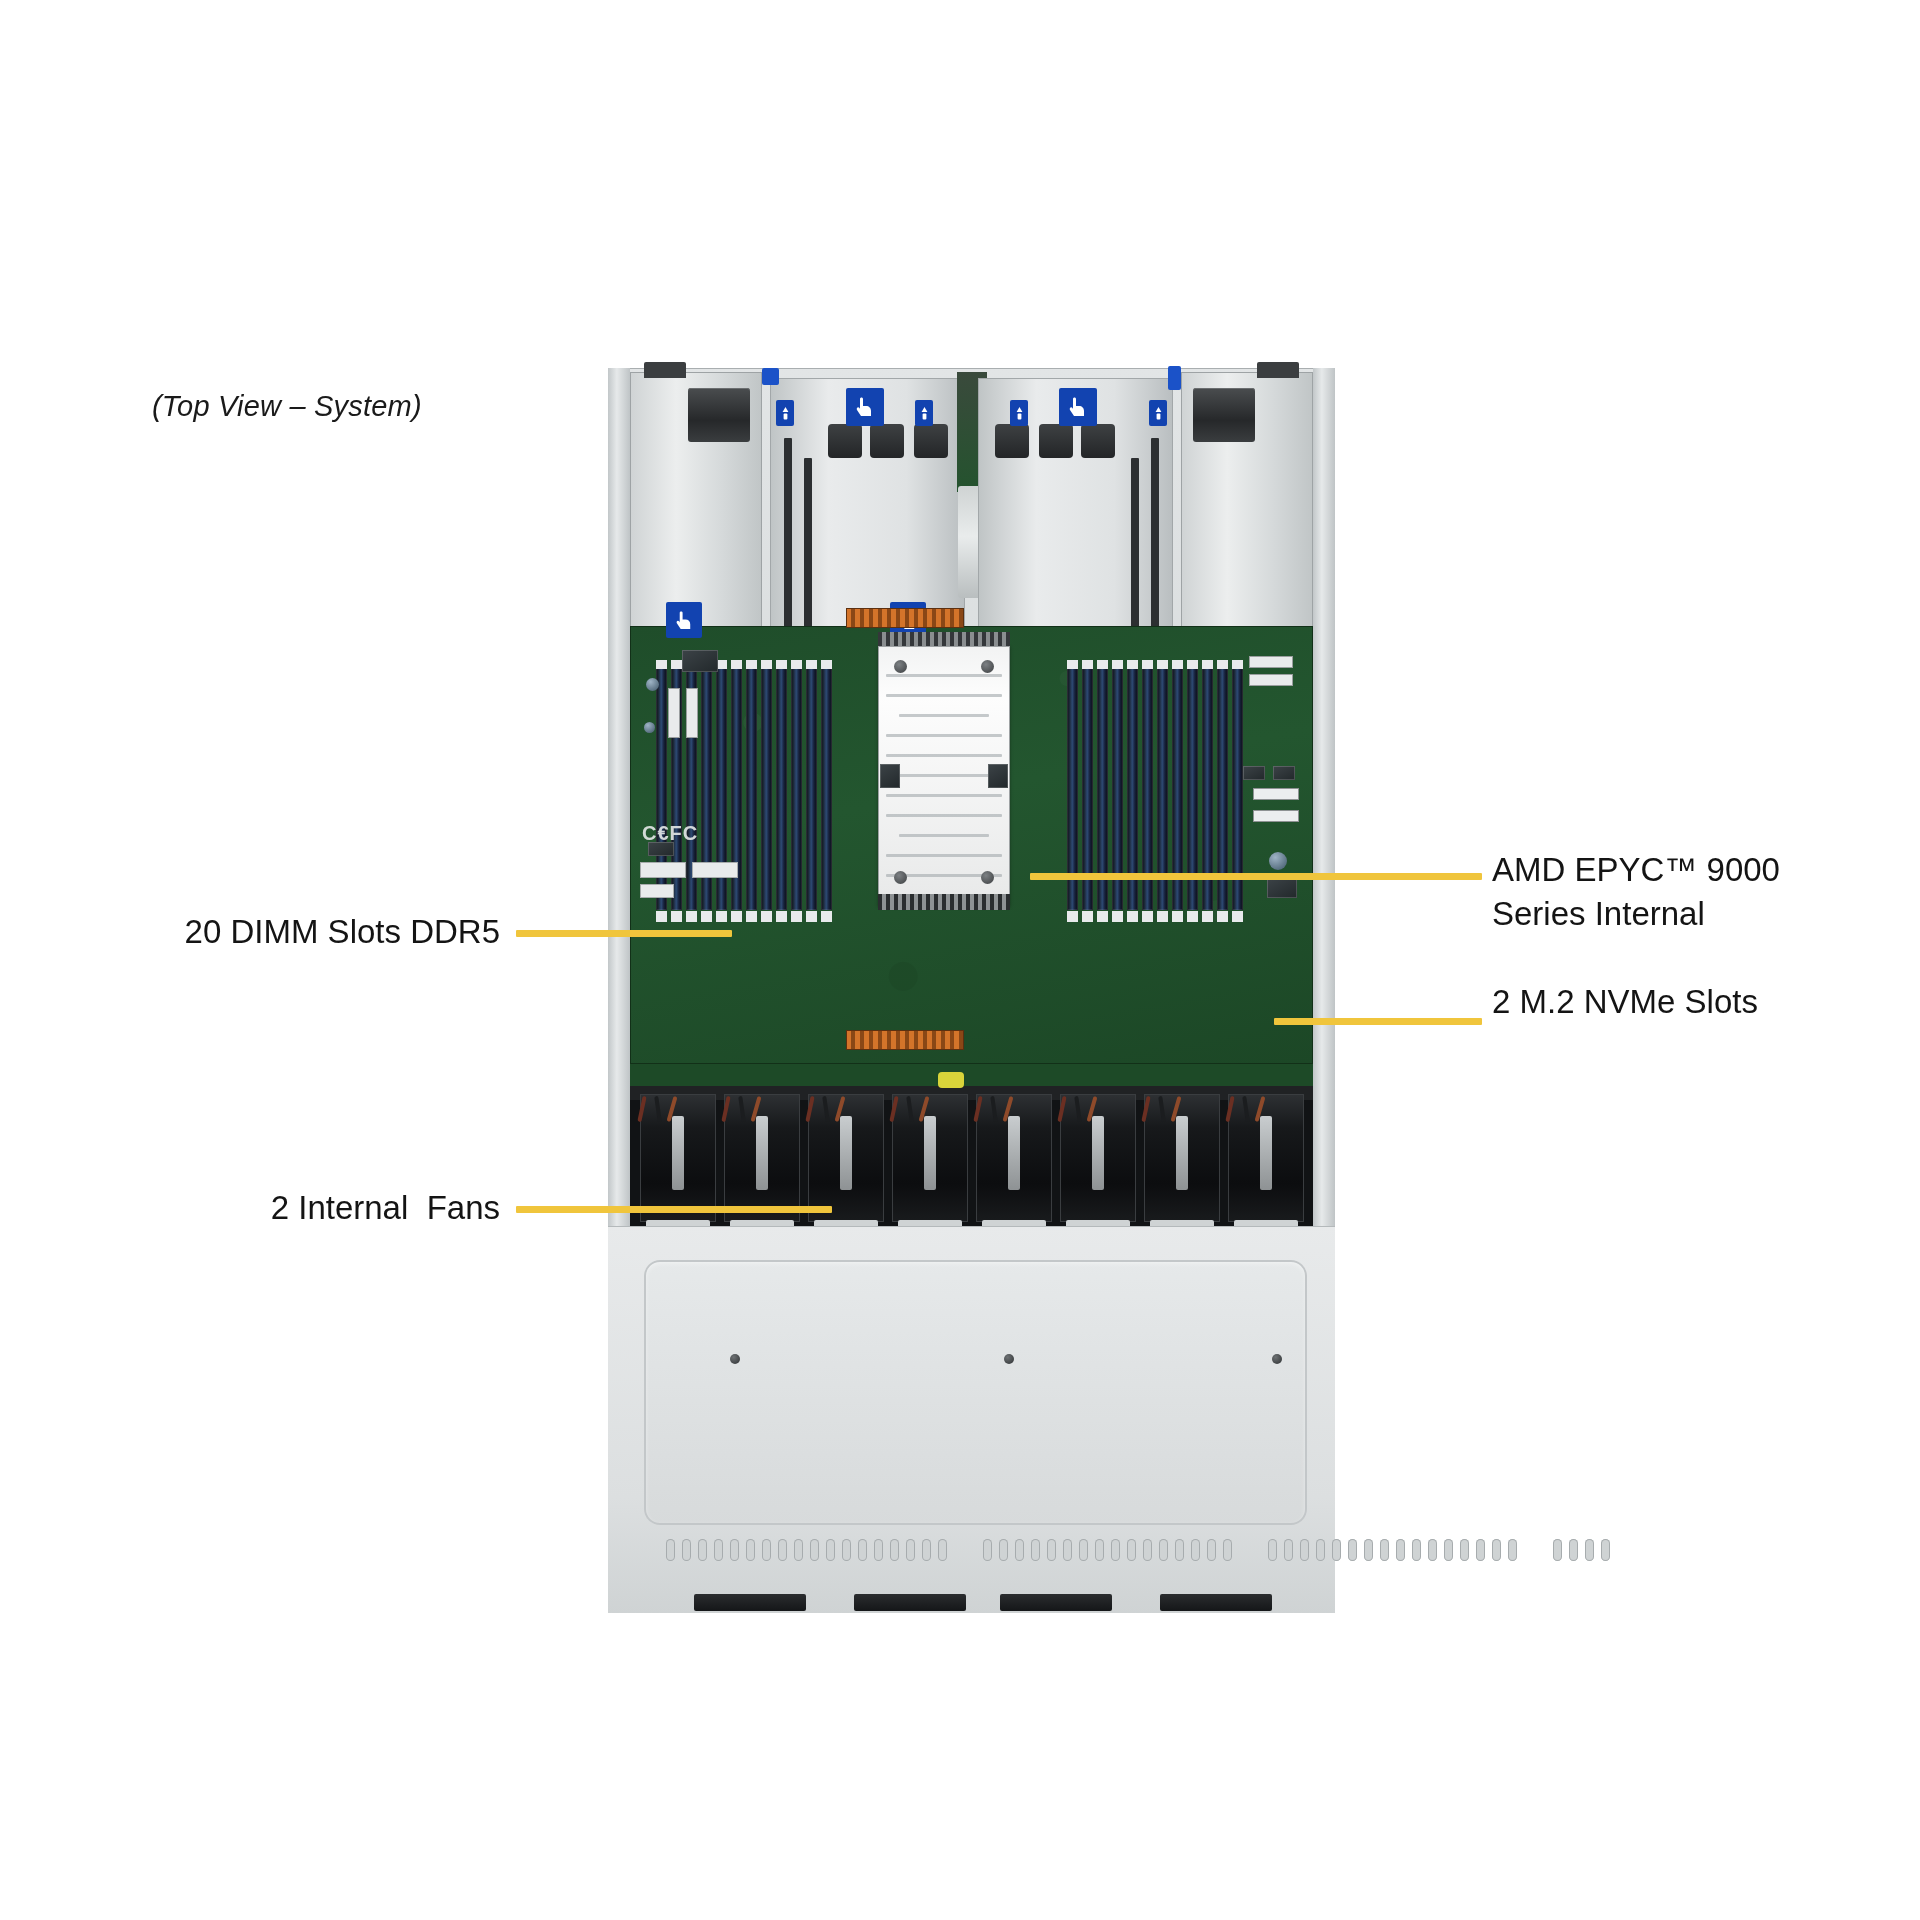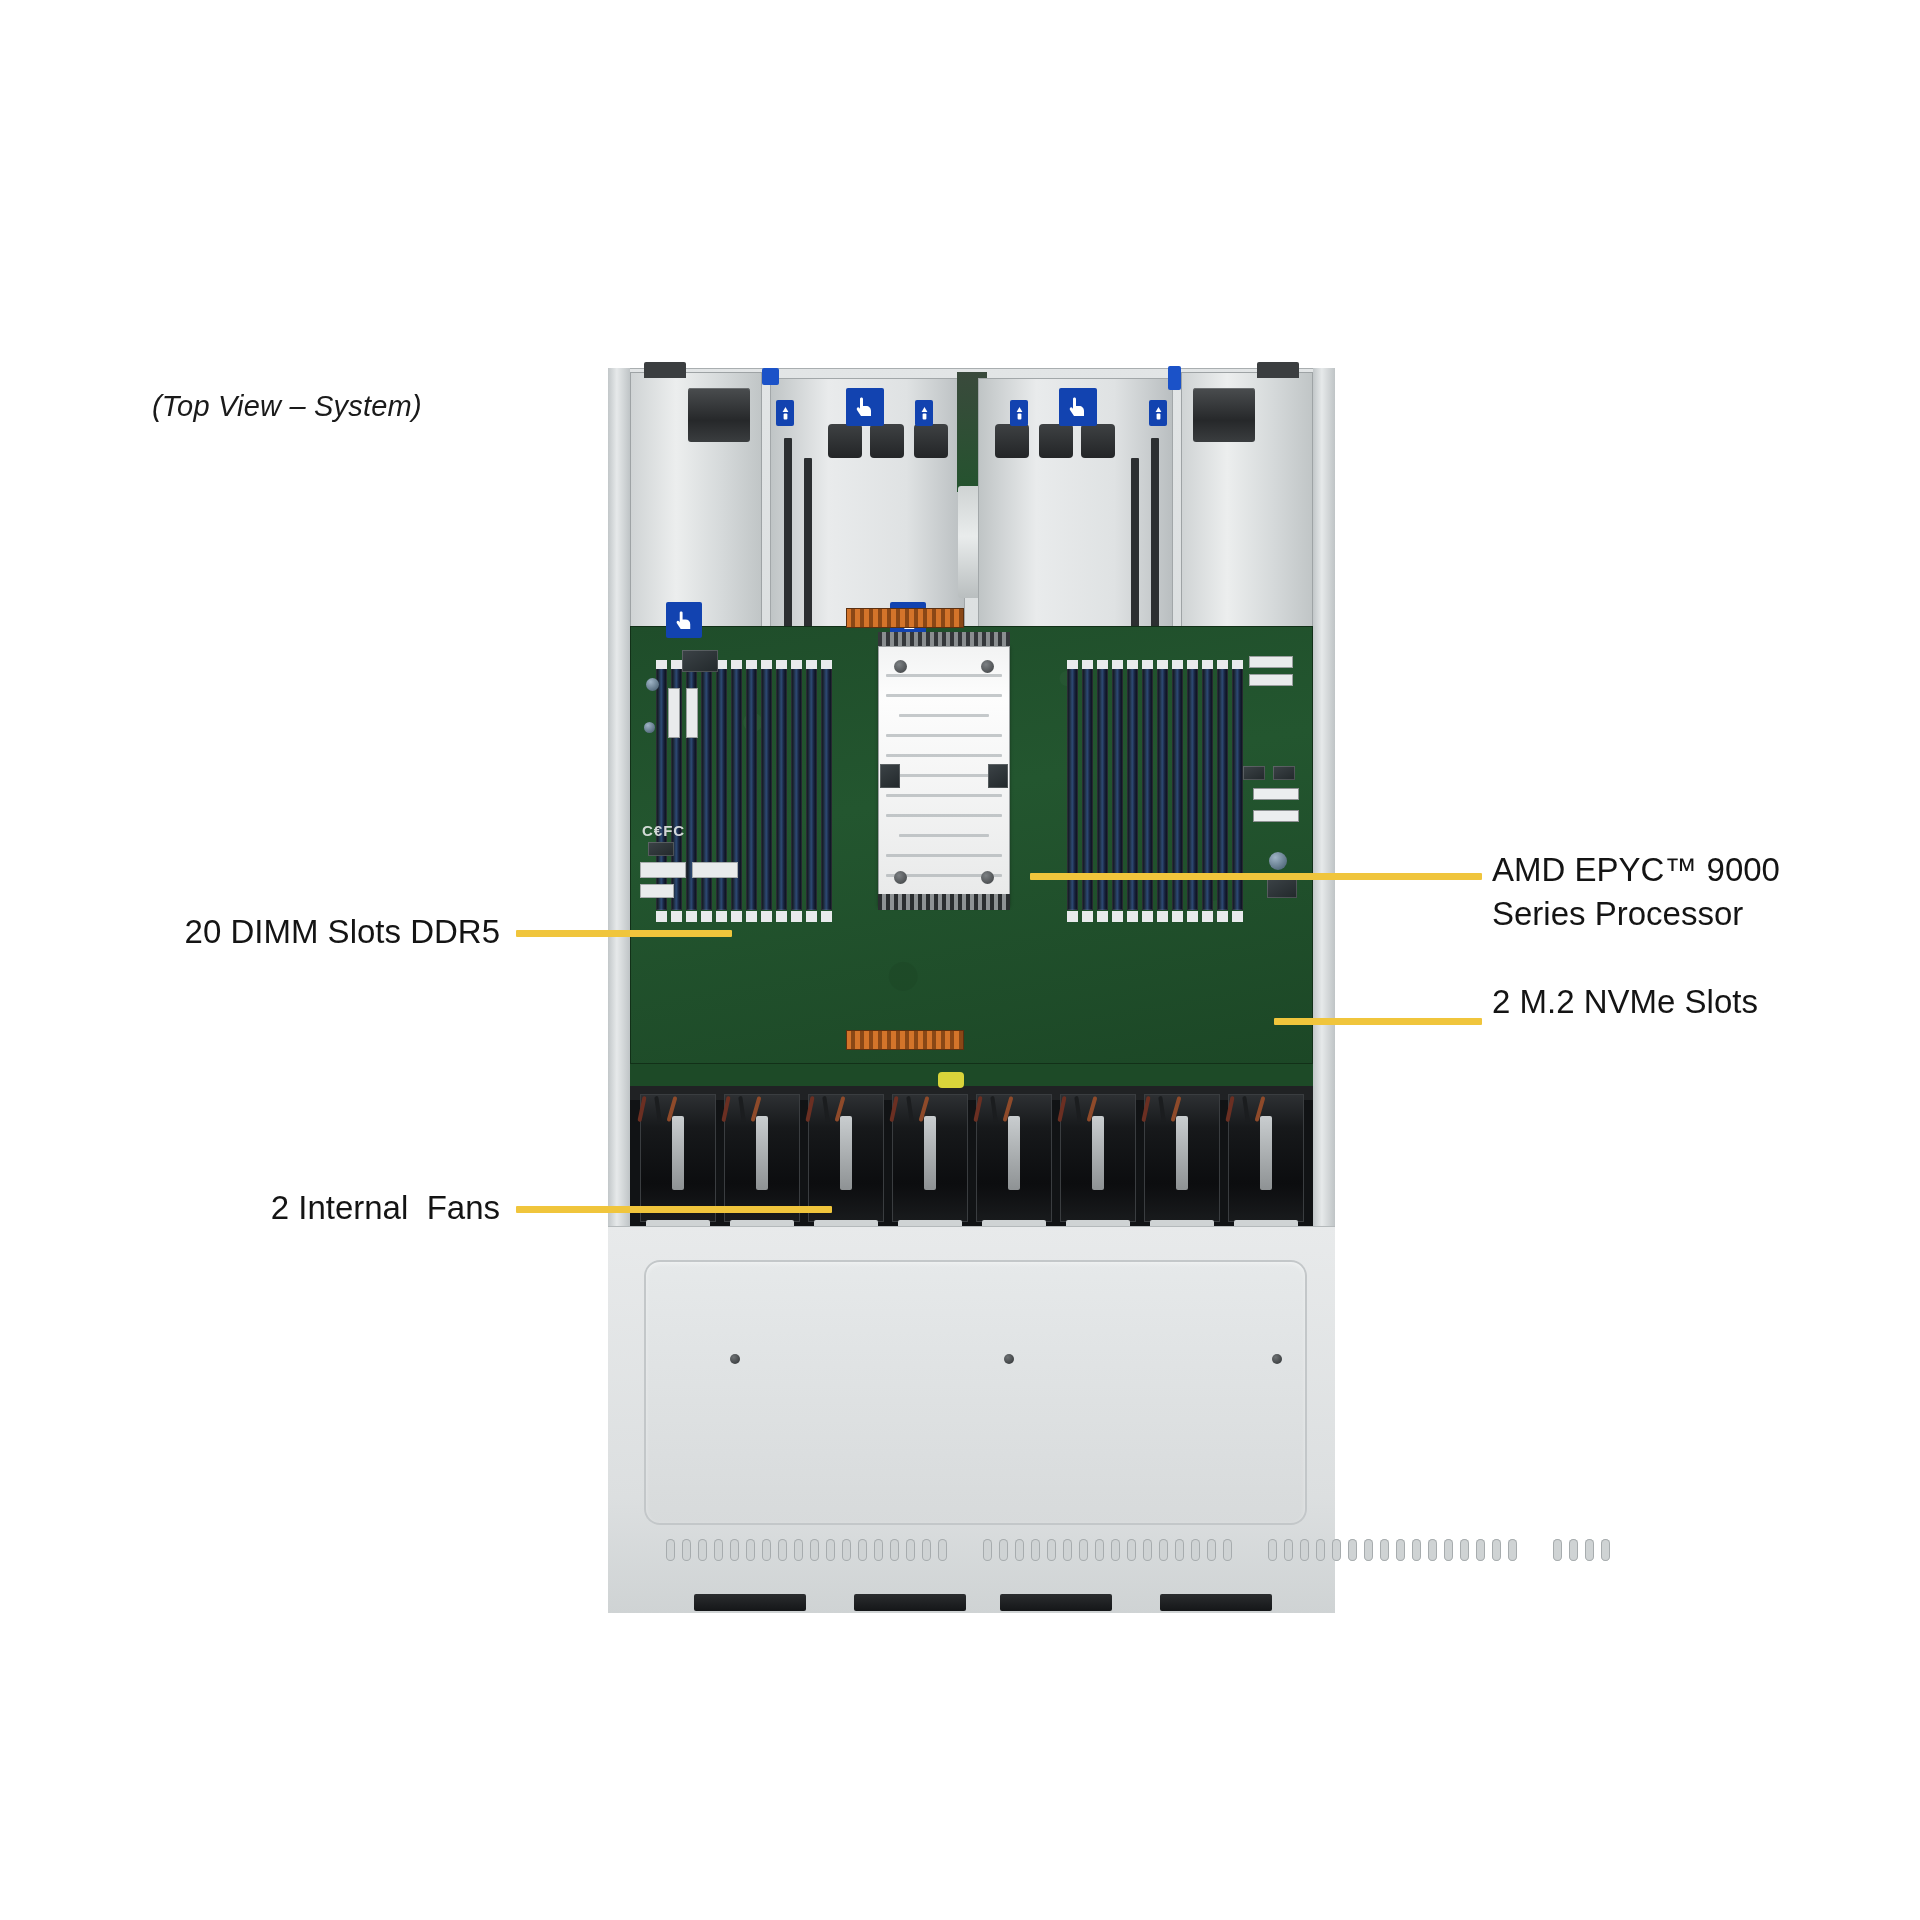--- a/index.html
+++ b/index.html
@@ -125,21 +125,21 @@
   .cpu-tabs{position:absolute;left:0;right:0;bottom:-4px;height:16px;
     background:repeating-linear-gradient(90deg,#2a2d2f 0 4px,#8e9294 4px 8px);}
   .cpu-top{position:absolute;left:0;right:0;top:-14px;height:14px;
     background:repeating-linear-gradient(90deg,#34373a 0 4px,#8a8e90 4px 8px);}
 
   .conn-row{position:absolute;height:20px;
     background:repeating-linear-gradient(90deg,#d4742a 0 5px,#8a4716 5px 9px);
     box-shadow:inset 0 0 0 1px #5c3010;}
   .wht-conn{position:absolute;height:14px;background:#e9ebec;box-shadow:inset 0 0 0 1px #9a9e9f;}
   .m2-slot{position:absolute;height:12px;width:46px;background:#eceeef;box-shadow:inset 0 0 0 1px #8e9293;}
-  .ce-mark{position:absolute;color:#e6e9e9;font-size:15px;font-weight:bold;letter-spacing:1px;opacity:.9;}
+  .ce-mark{position:absolute;color:#e6e9e9;font-size:20px;font-weight:bold;letter-spacing:1px;opacity:.9;}
   .mb-label{position:absolute;background:#e9ebec;box-shadow:inset 0 0 0 1px #a8acad;}
   .chip{position:absolute;background:linear-gradient(150deg,#3c4347,#22282b);box-shadow:inset 0 0 0 1px rgba(255,255,255,.18);}
   .cap{position:absolute;border-radius:50%;background:radial-gradient(circle at 35% 30%,#9fb4c6,#3e5668);}
 
   
   .fanwall{
     position:absolute;left:22px;right:22px;top:696px;height:162px;
     background:linear-gradient(180deg,#1d4a27 0 22px,#202224 22px 36px,#111315 36px 100%);
   }
   .fan{
@@ -489,19 +489,19 @@
       <div class="bay-handle" style="left:552px;width:112px;"></div>
     </div>
   </div>
 
   <div class="callout left" style="left:110px;top:910px;width:390px;">20 DIMM Slots DDR5</div>
   <div class="leader" style="left:516px;top:930px;width:216px;"></div>
 
   <div class="callout left" style="left:110px;top:1186px;width:390px;">2 Internal  Fans</div>
   <div class="leader" style="left:516px;top:1206px;width:316px;"></div>
 
-  <div class="callout right" style="left:1492px;top:848px;width:400px;"><span>AMD EPYC™ 9000</span><br><span>Series Processor</span></div>
+  <div class="callout right" style="left:1492px;top:848px;width:400px;"><span>AMD EPYC™ 9000</span><br><span>Series Internal</span></div>
   <div class="leader" style="left:1030px;top:873px;width:452px;"></div>
 
   <div class="callout right" style="left:1492px;top:980px;width:400px;">2 M.2 NVMe Slots</div>
   <div class="leader" style="left:1274px;top:1018px;width:208px;"></div>
 
 </div>
 
 </body></html>

